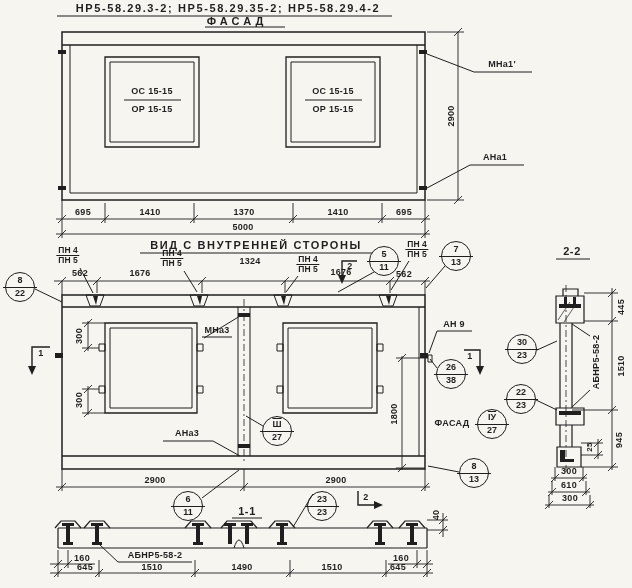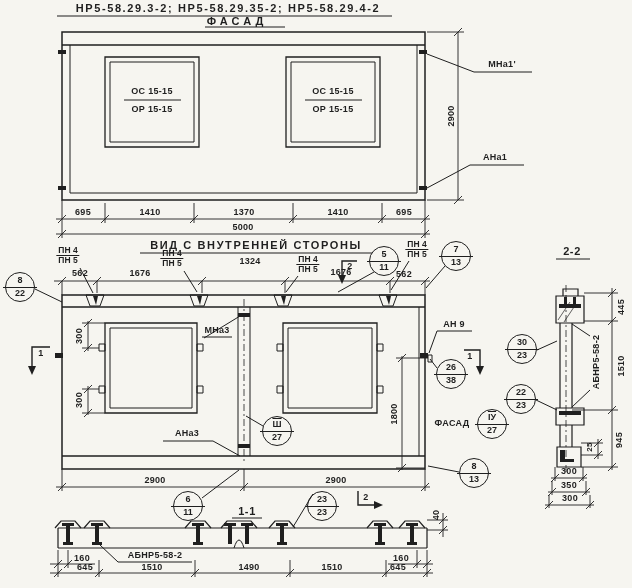--- a/index.html
+++ b/index.html
@@ -272,28 +272,28 @@
   <span class="pt">8</span>
   <span class="pb">13</span>
 </div>
 
 <span class="t big" style="left:247px;top:511px">1-1</span>
 <span class="t" style="left:155px;top:555px">АБНР5-58-2</span>
 <span class="t" style="left:82px;top:558px">160</span>
 <span class="t" style="left:401px;top:558px">160</span>
 <span class="t" style="left:85px;top:567px">645</span>
 <span class="t" style="left:152px;top:567px">1510</span>
-<span class="t" style="left:249px;top:567px">1490</span>
+<span class="t" style="left:242px;top:567px">1490</span>
 <span class="t" style="left:332px;top:567px">1510</span>
 <span class="t" style="left:398px;top:567px">645</span>
 <span class="t v" style="left:436px;top:515px">40</span>
 
 <span class="t big" style="left:572px;top:251px">2-2</span>
 <span class="t v" style="left:596px;top:362px">АБНР5-58-2</span>
 <span class="t v" style="left:621px;top:307px">445</span>
 <span class="t v" style="left:621px;top:366px">1510</span>
 <span class="t v" style="left:619px;top:440px">945</span>
 <span class="t v small" style="left:590px;top:447px">25</span>
 <span class="t" style="left:569px;top:471px">300</span>
-<span class="t" style="left:569px;top:485px">350</span>
+<span class="t" style="left:569px;top:485px">610</span>
 <span class="t" style="left:570px;top:498px">300</span>
 
 </div>
 
 </body></html>

